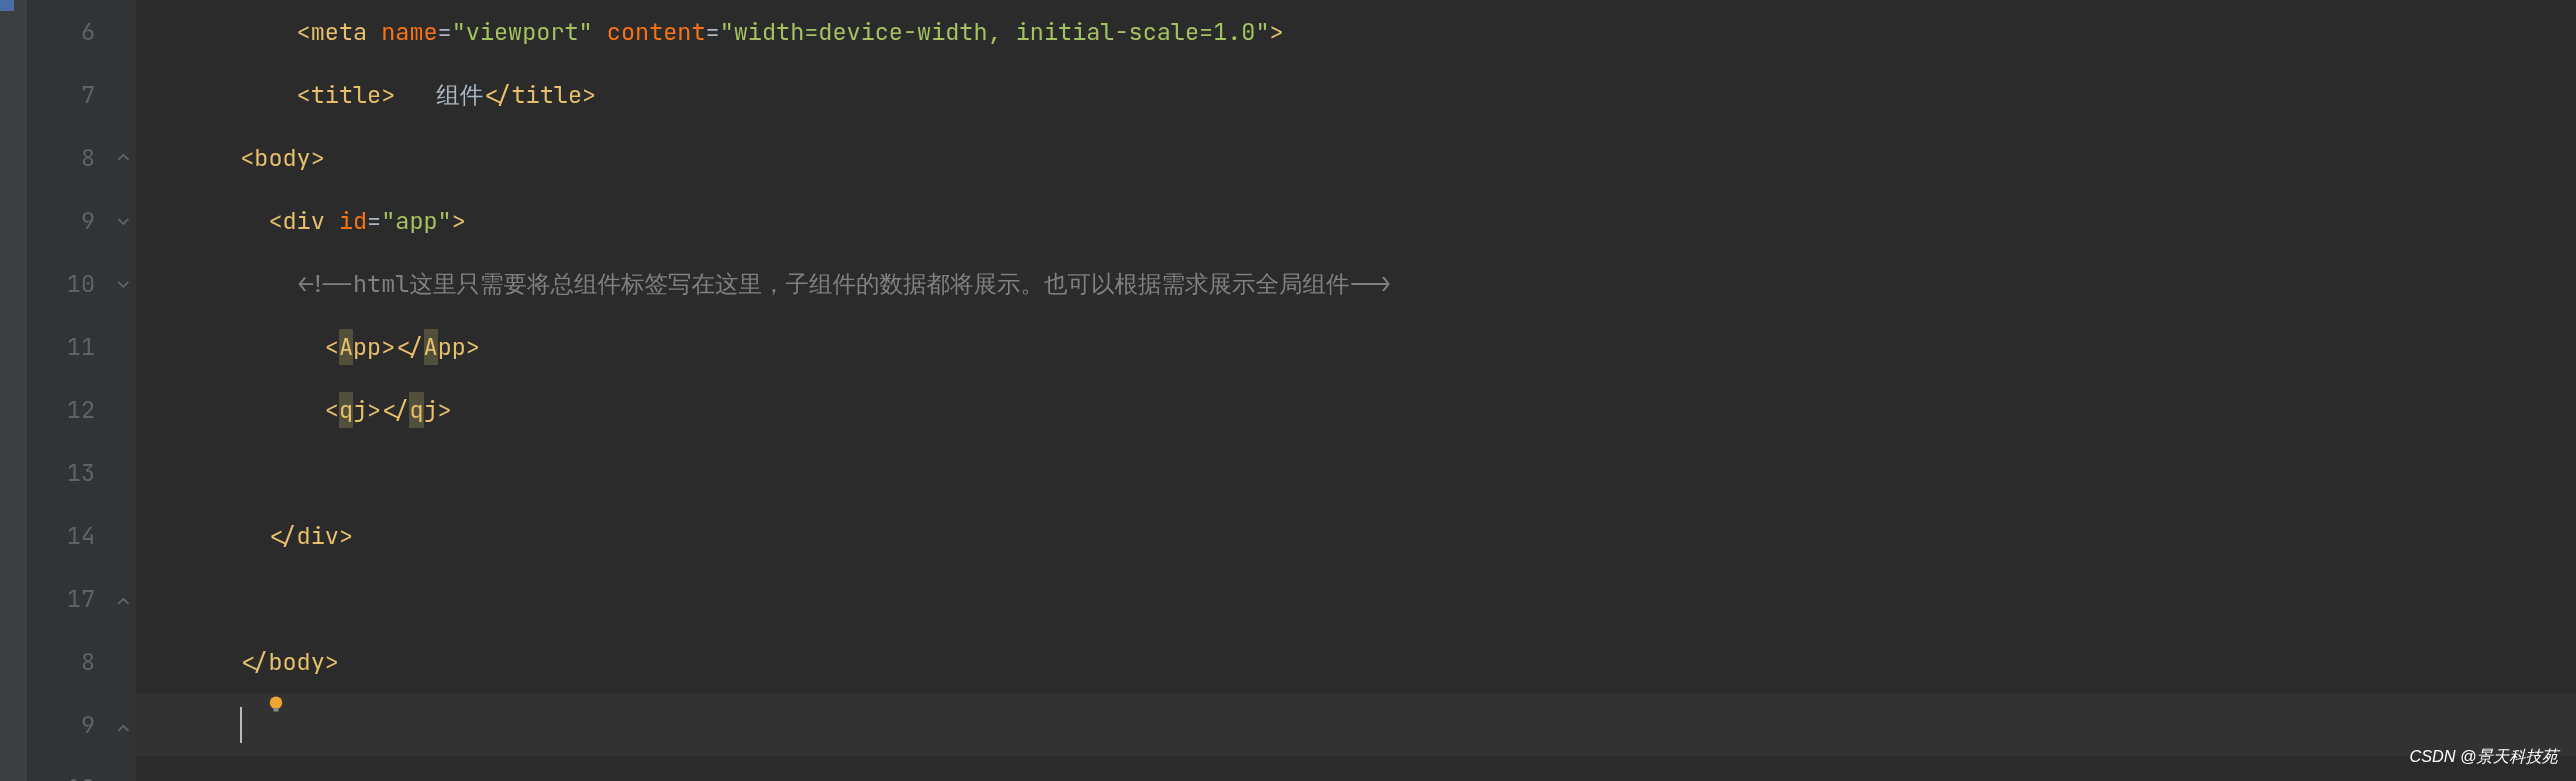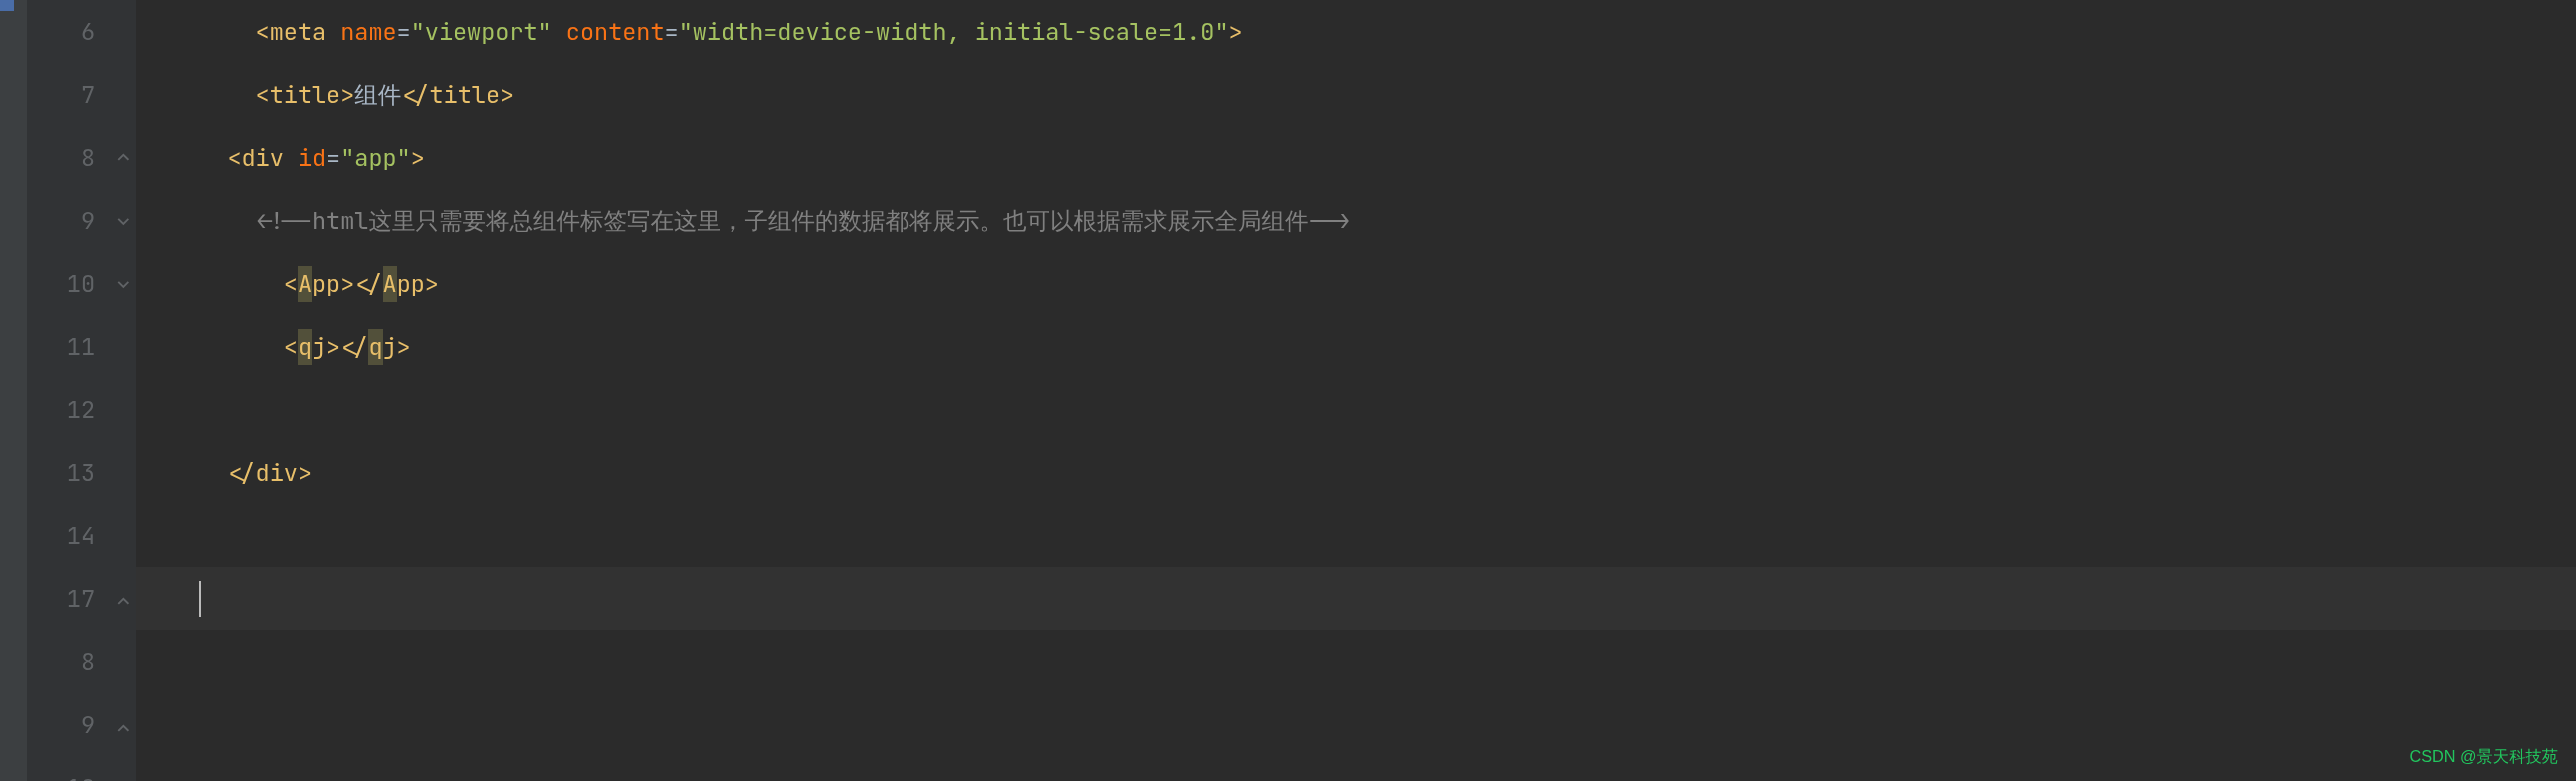--- a/index.html
+++ b/index.html
@@ -90,33 +90,34 @@
 .bulb {
   position: absolute;
   left: 18px;
   width: 20px;
   height: 20px;
 }
 
 .tag { color: #e8bf6a; }
 .attr-name { color: #f97316; }
 .attr-value { color: #a5c261; }
-.text { color: #a9b7c6; }
+.text { color: #a9b7c6; margin-left: 41px; }
 .comment { color: #808080; }
 .op { color: #a9b7c6; }
 .highlight-bg {
   background: #52503a;
 }
 .watermark {
   position: absolute;
   bottom: 7.2px;
   right: 18px;
-  color: #22c55e;
+  color: #ffffff;
   font-size: 16.3px;
   font-family: sans-serif;
+  font-style: italic;
 }
 </style>
 </head>
 <body>
 
 <div class="editor">
   <div class="left-strip">
     <div class="left-strip-inner"></div>
   </div>
 
@@ -164,34 +165,44 @@
     </div>
   </div>
 
   <div class="code-area">
 
     <div class="code-line"><span class="text">        </span><span class="tag">&lt;meta </span><span class="attr-name">name</span><span class="op">=</span><span class="attr-value">"viewport"</span><span> </span><span class="attr-name">content</span><span class="op">=</span><span class="attr-value">"width=device-width, initial-scale=1.0"</span><span class="tag">&gt;</span></div>
 
     <div class="code-line"><span class="text">        </span><span class="tag">&lt;title&gt;</span><span class="text">组件</span><span class="tag">&lt;/title&gt;</span></div>
 
 
+    <div class="code-line"><span class="text">    </span><span class="tag">&lt;body&gt;</span></div>
 
     <div class="code-line"><span class="text">      </span><span class="tag">&lt;div </span><span class="attr-name">id</span><span class="op">=</span><span class="attr-value">"app"</span><span class="tag">&gt;</span></div>
 
     <div class="code-line"><span class="text">        </span><span class="comment">&lt;!--</span><span class="comment">html这里只需要将总组件标签写在这里，子组件的数据都将展示。也可以根据需求展示全局组件</span><span class="comment">--&gt;</span></div>
 
     <div class="code-line"><span class="text">          </span><span class="tag">&lt;</span><span class="tag highlight-bg">A</span><span class="tag">pp&gt;</span><span class="tag">&lt;/</span><span class="tag highlight-bg">A</span><span class="tag">pp&gt;</span></div>
 
     <div class="code-line"><span class="text">          </span><span class="tag">&lt;</span><span class="tag highlight-bg">q</span><span class="tag">j&gt;</span><span class="tag">&lt;/</span><span class="tag highlight-bg">q</span><span class="tag">j&gt;</span></div>
 
     <div class="code-line"><span></span></div>
 
     <div class="code-line"><span class="text">      </span><span class="tag">&lt;/div&gt;</span></div>
 
     <div class="code-line"><span></span></div>
 
+    <div class="code-line" style="position:relative;">
+      <span class="bulb" style="top:22px;">
+        <svg viewBox="0 0 16 16">
+            <circle cx="8" cy="7" r="5" fill="#f0a732"></circle>
+            <rect x="6" y="11" width="4" height="3" fill="#8a8a8a"></rect>
+          </svg>
+      </span>
+      <span class="text">    </span><span class="tag">&lt;/body&gt;</span>
+    </div>
 
     <div class="code-line cursor-line"><span class="text">    </span><span class="cursor"></span></div>
   </div>
 </div>
 
 <div class="watermark">CSDN @景天科技苑</div>
 
 
 </body></html>

